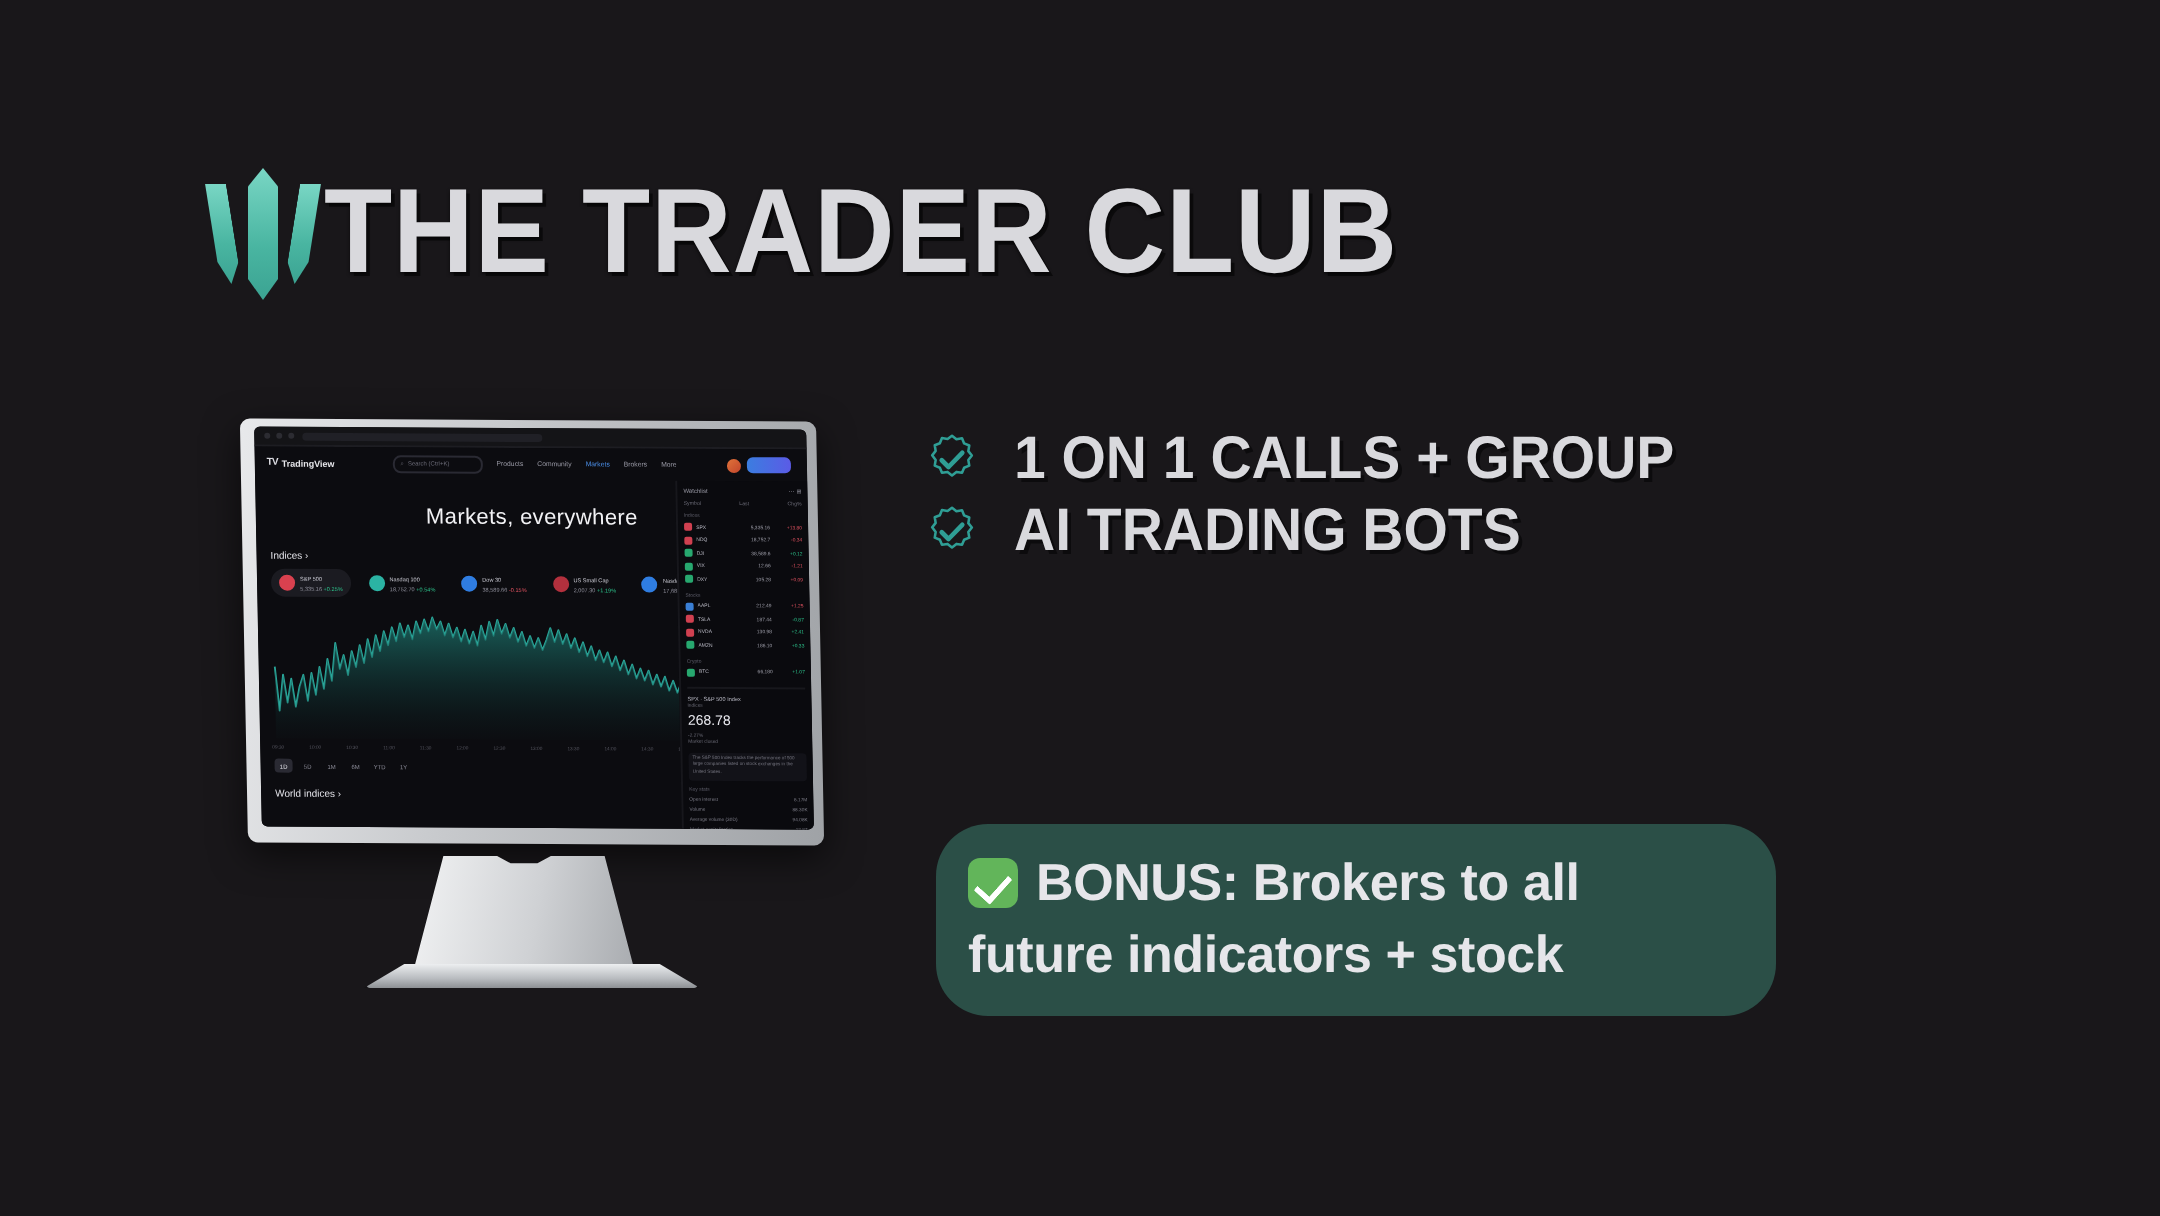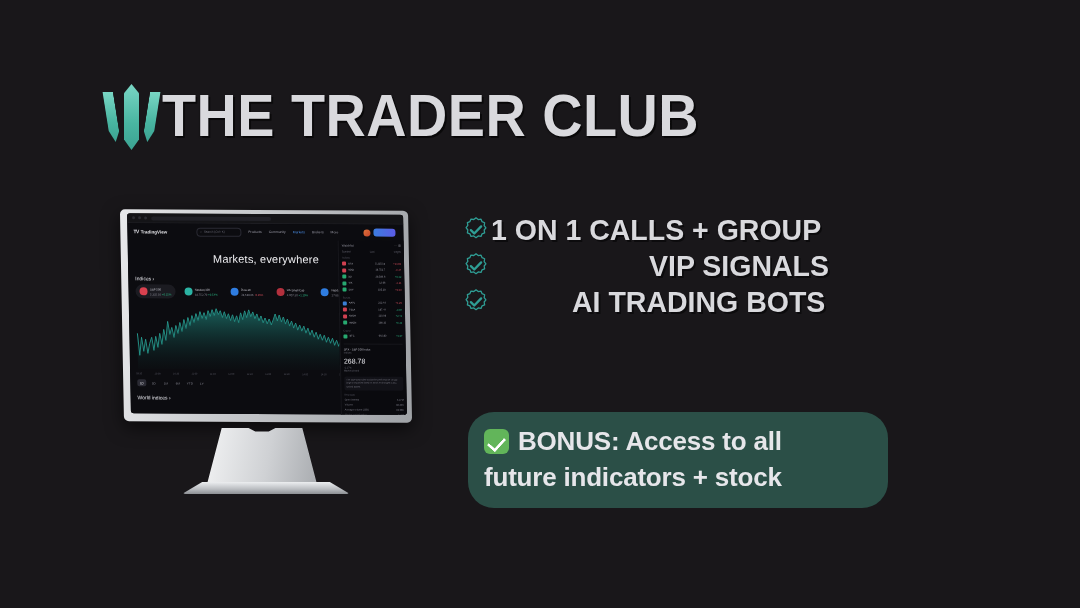--- a/index.html
+++ b/index.html
@@ -136,21 +136,21 @@
   .stand-base{
     position:absolute;left:62px;top:276px;width:168px;height:12px;
     background:linear-gradient(180deg,#eceef0,#b9bcc0 60%,#8d9094);
     border-radius:3px/6px;
     clip-path:polygon(12% 0%, 88% 0%, 100% 100%, 0% 100%);
     box-shadow:0 5px 14px rgba(0,0,0,.55);
   }
 
   
   .features{position:absolute;left:462px;top:212px;}
-  .feat{display:flex;align-items:center;gap:1px;height:36px;justify-content:space-between;}
+  .feat{display:flex;align-items:center;gap:17px;height:36px;}
   .badge{width:28px;height:28px;flex:none;display:block;}
   .feat-label{
     font-size:30px;font-weight:700;color:#d9d9dd;letter-spacing:0px;white-space:nowrap;
     font-family:"Liberation Sans Narrow","Liberation Sans",sans-serif;
     transform:scaleX(0.95);transform-origin:left center;
     text-shadow:2px 2px 0 rgba(0,0,0,.5);
   }
 
   
   .bonus{
@@ -444,32 +444,25 @@
         <path d="M12 1.6l1.9 1.5 2.4-.4.9 2.2 2.2.9-.4 2.4 1.5 1.9-1.5 1.9.4 2.4-2.2.9-.9 2.2-2.4-.4-1.9 1.5-1.9-1.5-2.4.4-.9-2.2-2.2-.9.4-2.4L3.5 10l1.5-1.9-.4-2.4 2.2-.9.9-2.2 2.4.4z" fill="none" stroke="#2f9e95" stroke-width="1.1" stroke-linejoin="round"></path>
         <path d="M7.6 12.1l2.9 2.9 5.9-6.1" fill="none" stroke="#2f9e95" stroke-width="2" stroke-linecap="round" stroke-linejoin="round"></path>
       </svg>
       <span class="feat-label">1 ON 1 CALLS + GROUP</span>
     </div>
     <div class="feat">
       <svg class="badge" viewBox="0 0 24 24">
         <path d="M12 1.6l1.9 1.5 2.4-.4.9 2.2 2.2.9-.4 2.4 1.5 1.9-1.5 1.9.4 2.4-2.2.9-.9 2.2-2.4-.4-1.9 1.5-1.9-1.5-2.4.4-.9-2.2-2.2-.9.4-2.4L3.5 10l1.5-1.9-.4-2.4 2.2-.9.9-2.2 2.4.4z" fill="none" stroke="#2f9e95" stroke-width="1.1" stroke-linejoin="round"></path>
         <path d="M7.6 12.1l2.9 2.9 5.9-6.1" fill="none" stroke="#2f9e95" stroke-width="2" stroke-linecap="round" stroke-linejoin="round"></path>
       </svg>
-      <span class="feat-label">VIP SIGNALS</span>
-    </div>
-    <div class="feat">
-      <svg class="badge" viewBox="0 0 24 24">
-        <path d="M12 1.6l1.9 1.5 2.4-.4.9 2.2 2.2.9-.4 2.4 1.5 1.9-1.5 1.9.4 2.4-2.2.9-.9 2.2-2.4-.4-1.9 1.5-1.9-1.5-2.4.4-.9-2.2-2.2-.9.4-2.4L3.5 10l1.5-1.9-.4-2.4 2.2-.9.9-2.2 2.4.4z" fill="none" stroke="#2f9e95" stroke-width="1.1" stroke-linejoin="round"></path>
-        <path d="M7.6 12.1l2.9 2.9 5.9-6.1" fill="none" stroke="#2f9e95" stroke-width="2" stroke-linecap="round" stroke-linejoin="round"></path>
-      </svg>
       <span class="feat-label">AI TRADING BOTS</span>
     </div>
   </div>
 
   <div class="bonus">
     <div class="bonus-line">
       <span class="emoji-check"></span>
-      <span class="bonus-t1">BONUS: Access to all</span>
+      <span class="bonus-t1">BONUS: Brokers to all</span>
     </div>
     <div class="bonus-t2">future indicators + stock</div>
   </div>
 
 </div>
 
 </body></html>

